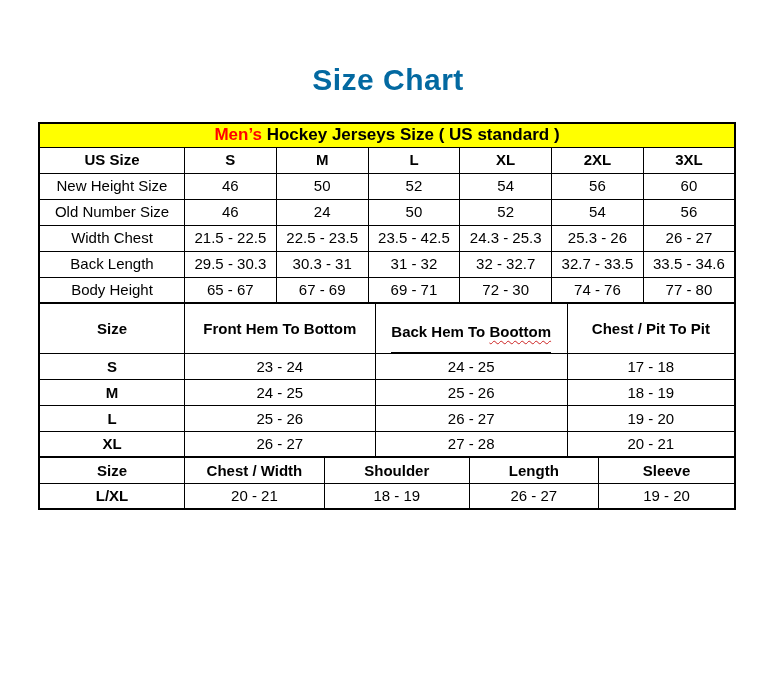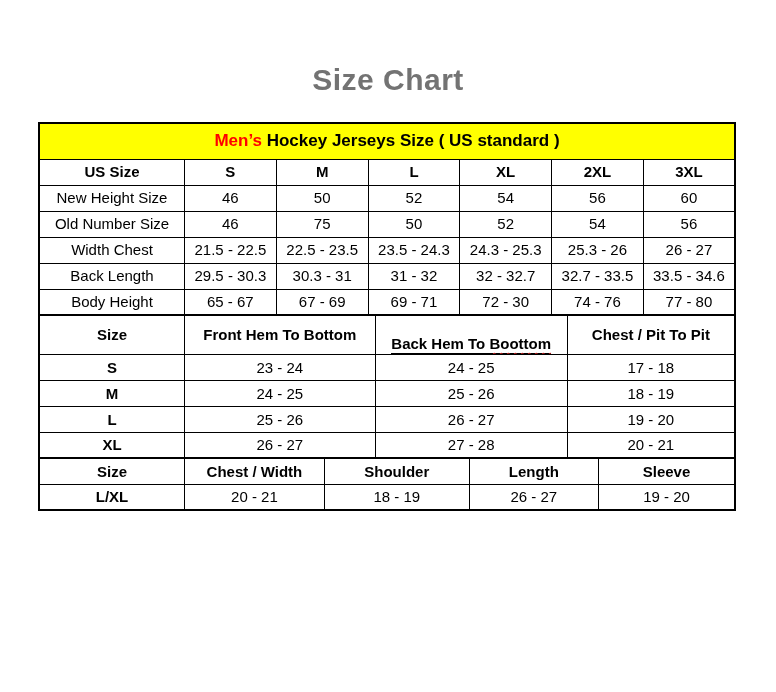--- a/index.html
+++ b/index.html
@@ -10,21 +10,21 @@
     font-family: "Liberation Sans", sans-serif;
     color: #000000;
     overflow: hidden;
   }
   .page-title {
     margin: 62px 0 0 0;
     text-align: center;
     font-size: 30px;
     line-height: 36px;
     font-weight: bold;
-    color: #737373;
+    color: #0369a1;
     letter-spacing: 0.5px;
   }
   .tables-wrap {
     width: 698px;
     margin: 24px 0 0 38px;
   }
   table {
     border-collapse: collapse;
     width: 100%;
     table-layout: fixed;
@@ -39,29 +39,29 @@
     font-size: 15px;
     height: 26px;
     line-height: 1.15;
     overflow: hidden;
     white-space: nowrap;
   }
   th.band {
     background: #FFFF00;
     font-size: 17px;
     font-weight: bold;
-    height: 36px;
+    height: 24px;
   }
   th.band .hl { color: #FF0000; }
   tr.cols th { font-weight: bold; }
   tbody th.row-label { font-weight: normal; }
   table.bold-labels tbody th.row-label { font-weight: bold; }
   .ul {
     border-bottom: 1.5px solid #000;
-    padding-bottom: 1px;
+    padding-bottom: 12px;
     display: inline-block;
     line-height: 1.05;
     margin-top: 20px;
   }
   .sq {
     text-decoration-line: underline;
     text-decoration-style: wavy;
     text-decoration-color: #CC2222;
     text-decoration-thickness: 1px;
     text-underline-offset: 3px;
@@ -104,31 +104,31 @@
             <td>46</td>
             <td>50</td>
             <td>52</td>
             <td>54</td>
             <td>56</td>
             <td>60</td>
           </tr>
           <tr>
             <th class="row-label">Old Number Size</th>
             <td>46</td>
-            <td>75</td>
+            <td>24</td>
             <td>50</td>
             <td>52</td>
             <td>54</td>
             <td>56</td>
           </tr>
           <tr>
             <th class="row-label">Width Chest</th>
             <td>21.5 - 22.5</td>
             <td>22.5 - 23.5</td>
-            <td>23.5 - 24.3</td>
+            <td>23.5 - 42.5</td>
             <td>24.3 - 25.3</td>
             <td>25.3 - 26</td>
             <td>26 - 27</td>
           </tr>
           <tr>
             <th class="row-label">Back Length</th>
             <td>29.5 - 30.3</td>
             <td>30.3 - 31</td>
             <td>31 - 32</td>
             <td>32 - 32.7</td>

